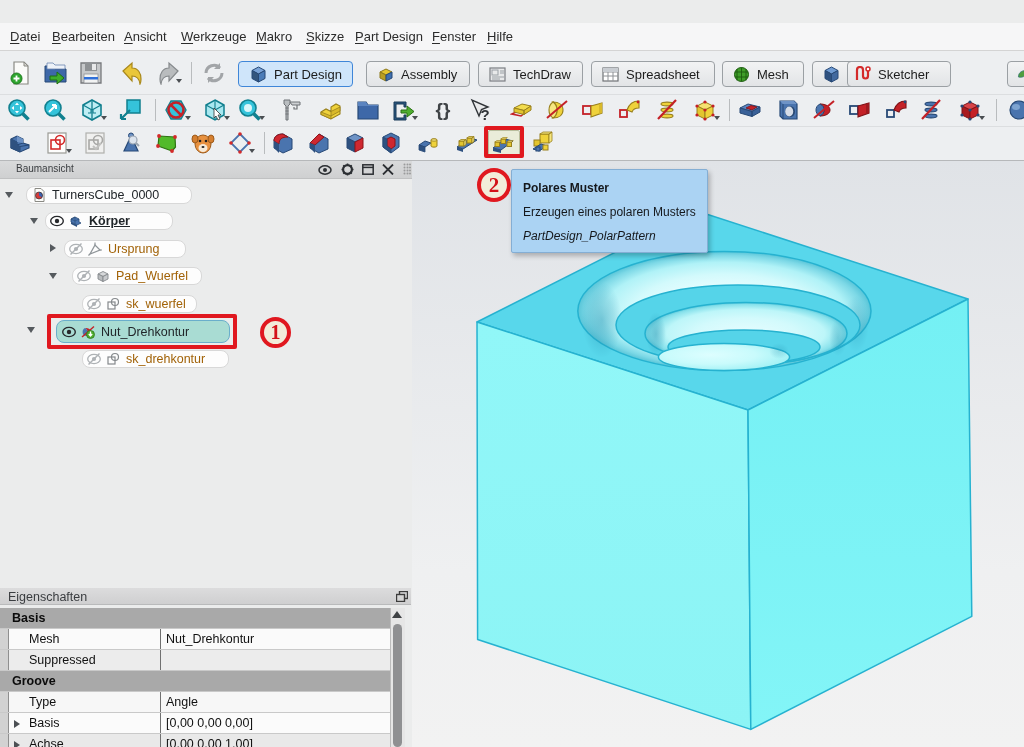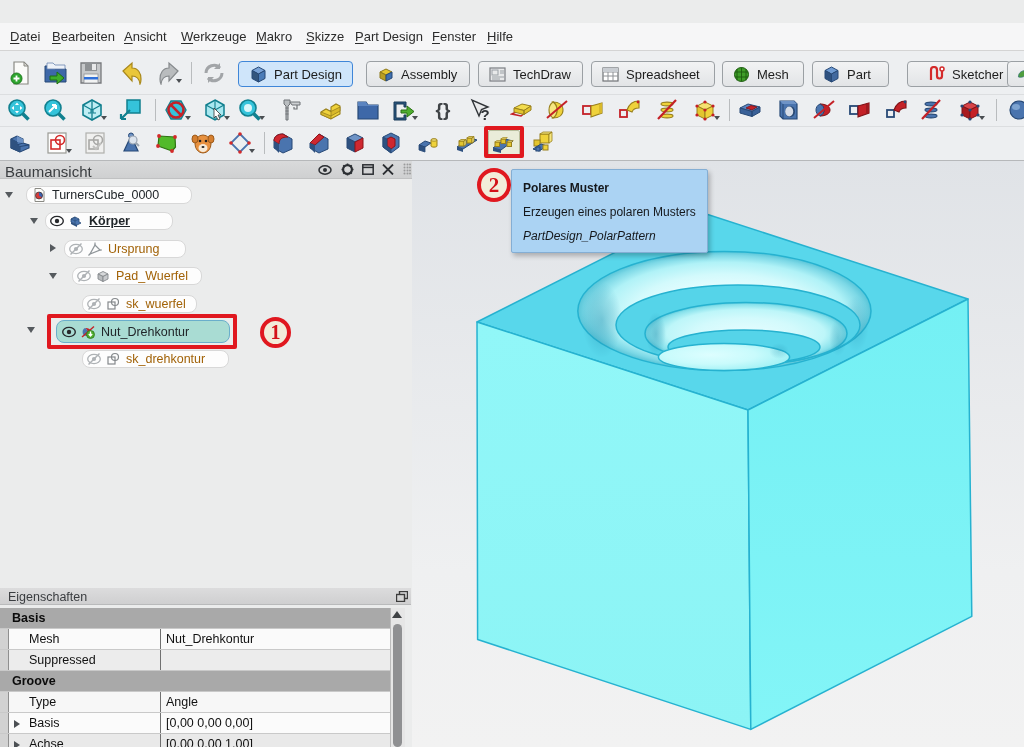--- a/index.html
+++ b/index.html
@@ -26,21 +26,21 @@
 .dd { position:absolute; width:0; height:0; border-left:3.5px solid transparent; border-right:3.5px solid transparent; border-top:4px solid #4a4e52; }
 
 
 .wb { position:absolute; top:10px; height:26px; border:1px solid #9ba0a4; border-radius:4px; background:linear-gradient(#f2f3f4,#e2e4e6); display:flex; align-items:center; font-size:13px; color:#1d1d1d; }
 .wb svg { width:17px; height:17px; margin-right:7px; }
 .wb.active { background:#cfe5fa; border:1px solid #3f86d8; }
 
 
 #treepanel { position:absolute; left:0; top:161px; width:412px; height:427px; background:#ebecec; }
 #treehdr { position:absolute; left:0; top:0; width:412px; height:18px; background:linear-gradient(#d9dadb,#cfd0d1); border-bottom:1px solid #c0c1c2; }
-#treehdr .t { position:absolute; left:5px; top:2px; font-size:15px; color:#3a3d40; }
+#treehdr .t { position:absolute; left:16px; top:2px; font-size:10px; color:#3a3d40; }
 .trow { position:absolute; height:18px; background:#fdfdfd; border:1px solid #d8d8d8; border-radius:8px; display:flex; align-items:center; font-size:12.5px; white-space:nowrap; }
 .trow .txt { margin-left:6px; }
 .gray { color:#a16207; }
 .dark { color:#21262a; }
 .arr { position:absolute; width:0; height:0; }
 .arr.down { border-left:4.5px solid transparent; border-right:4.5px solid transparent; border-top:6px solid #555a5e; }
 .arr.right { border-top:4.5px solid transparent; border-bottom:4.5px solid transparent; border-left:6px solid #555a5e; }
 .tico { width:14px; height:14px; margin-left:5px; flex:none; }
 .tico svg { width:14px; height:14px; display:block; }
 
@@ -166,21 +166,21 @@
           <path d="M2 6 h13 M2 11 h13 M8.5 1.5 v14 M4 3 v11.5 M13 3 v11.5" stroke="#1e5c10" stroke-width="0.9" fill="none"></path>
         </svg>
       Mesh</div>
     <div class="wb" style="left:812px;width:77px;padding-left:10px">
       <svg viewBox="0 0 17 17">
           <path d="M8.5 1 L15 4.5 L8.5 8 L2 4.5 Z" fill="#6f9bd3" stroke="#274976" stroke-width="1"></path>
           <path d="M2 4.5 L8.5 8 V16 L2 12.5 Z" fill="#2e5180" stroke="#274976" stroke-width="1"></path>
           <path d="M15 4.5 L8.5 8 V16 L15 12.5 Z" fill="#41699f" stroke="#274976" stroke-width="1"></path>
         </svg>
       Part</div>
-    <div class="wb" style="left:907px;width:104px;padding-left:20px">
+    <div class="wb" style="left:847px;width:104px;padding-left:6px">
       <svg viewBox="0 0 17 17">
           <path d="M3 14 V4 a3 3 0 0 1 6 0 v6 a2.2 2.2 0 0 0 5 0 V3" fill="none" stroke="#d42a2a" stroke-width="2.2"></path>
           <circle cx="14" cy="3" r="2" fill="#fff" stroke="#d42a2a" stroke-width="1.5"></circle>
         </svg>
       Sketcher</div>
     <div class="wb" style="left:1007px;width:30px;padding-left:9px">
       <svg viewBox="0 0 17 17">
           <path d="M2 12 C2 5 8 2 15 3 C14 9 9 14 2 12 z" fill="#4f9e3f" stroke="#2e6f6f" stroke-width="1"></path>
         </svg>
     </div>

